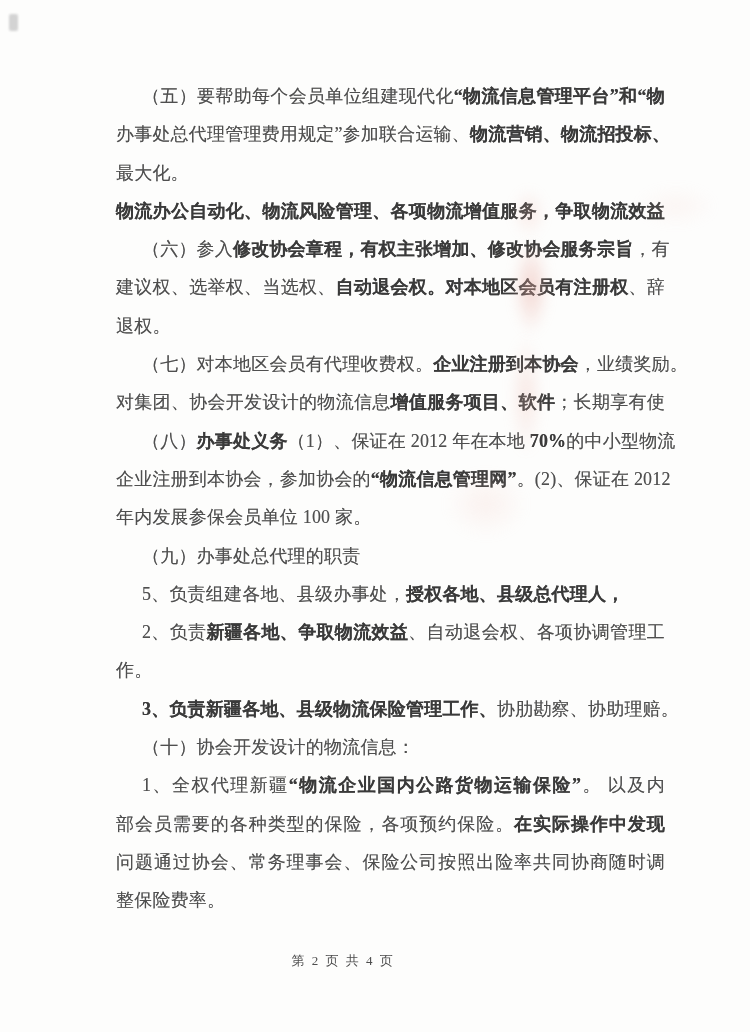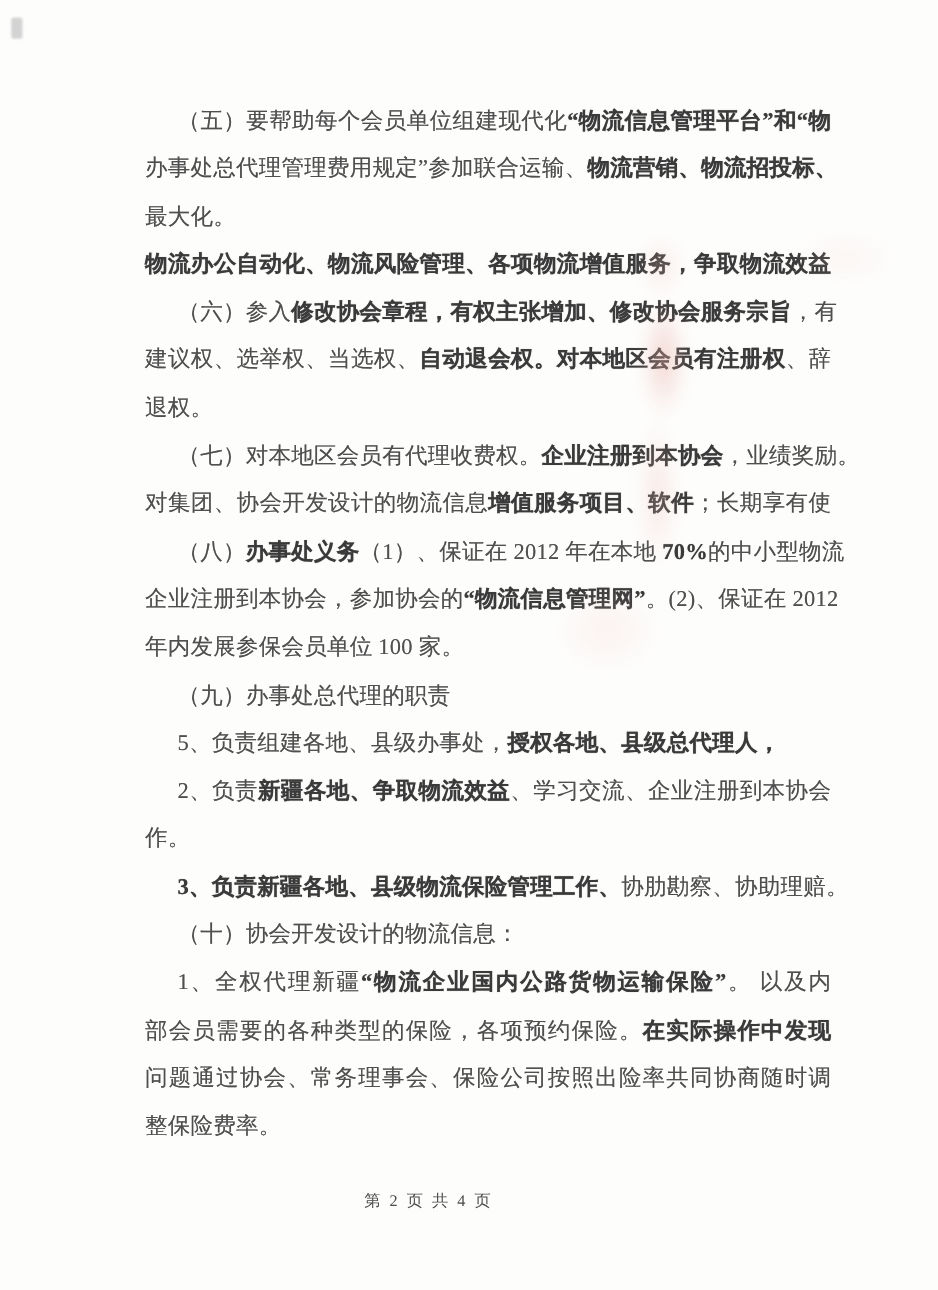--- a/index.html
+++ b/index.html
@@ -95,21 +95,21 @@
         <div class="line just"><span class="seg">企业注册到本协会，参加协会的</span><span class="seg bold">“物流信息管理网”</span><span class="seg">。(2)、保证在 2012</span></div>
         <div class="line"><span class="seg">年内发展参保会员单位 100 家。</span></div>
       </div>
       <div>
         <div class="line indent"><span class="seg">（九）办事处总代理的职责</span></div>
       </div>
       <div>
         <div class="line indent"><span class="seg">5、负责组建各地、县级办事处，</span><span class="seg bold">授权各地、县级总代理人，</span></div>
       </div>
       <div>
-        <div class="line indent just"><span class="seg">2、负责</span><span class="seg bold">新疆各地、争取物流效益</span><span class="seg">、学习交流、企业注册到本协会</span></div>
+        <div class="line indent just"><span class="seg">2、负责</span><span class="seg bold">新疆各地、争取物流效益</span><span class="seg">、自动退会权、各项协调管理工</span></div>
         <div class="line"><span class="seg">作。</span></div>
       </div>
       <div>
         <div class="line indent"><span class="seg bold">3、负责新疆各地、县级物流保险管理工作、</span><span class="seg">协肋勘察、协助理赔。</span></div>
       </div>
       <div>
         <div class="line indent"><span class="seg">（十）协会开发设计的物流信息：</span></div>
       </div>
       <div>
         <div class="line indent just"><span class="seg">1、全权代理新疆</span><span class="seg bold">“物流企业国内公路货物运输保险”</span><span class="seg">。 以及内</span></div>

